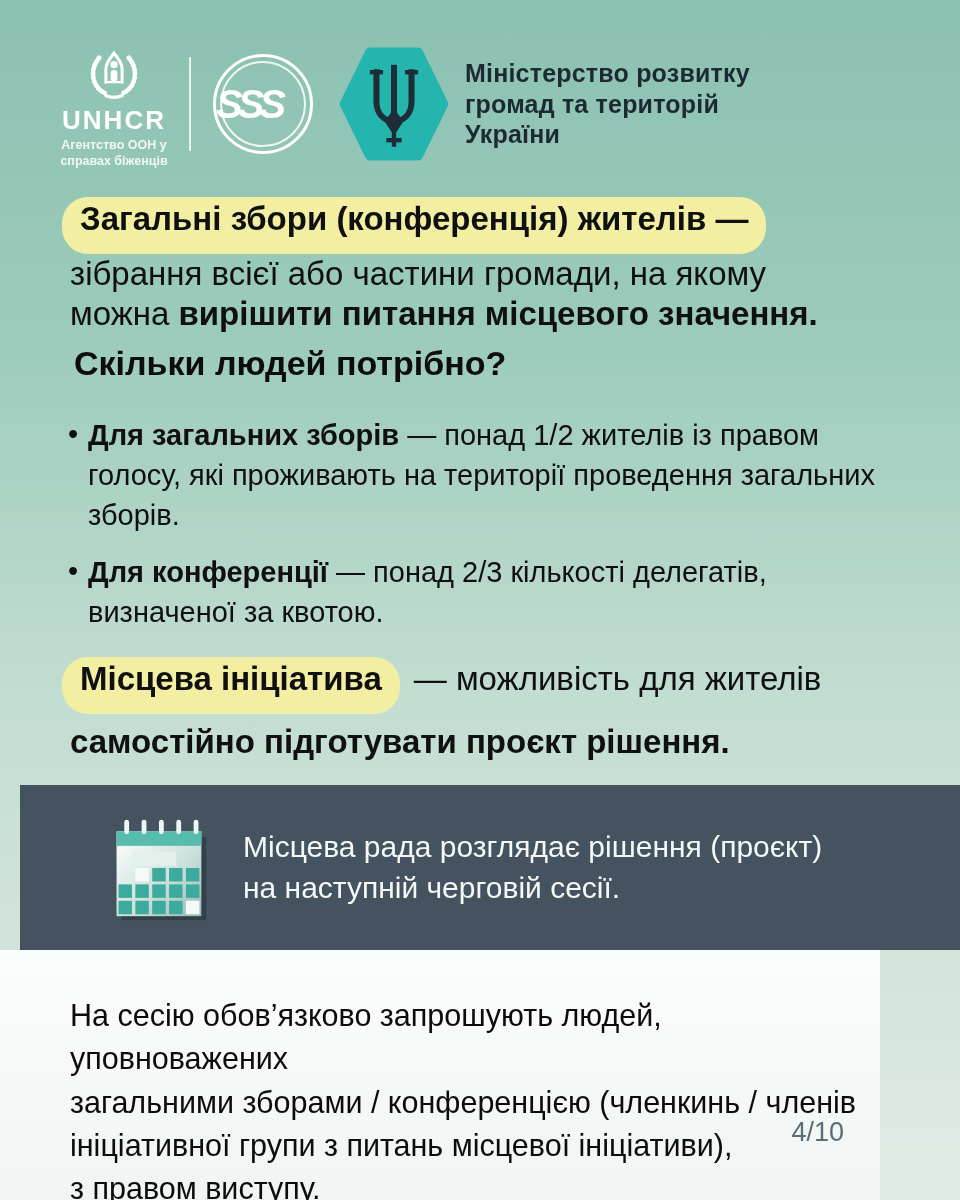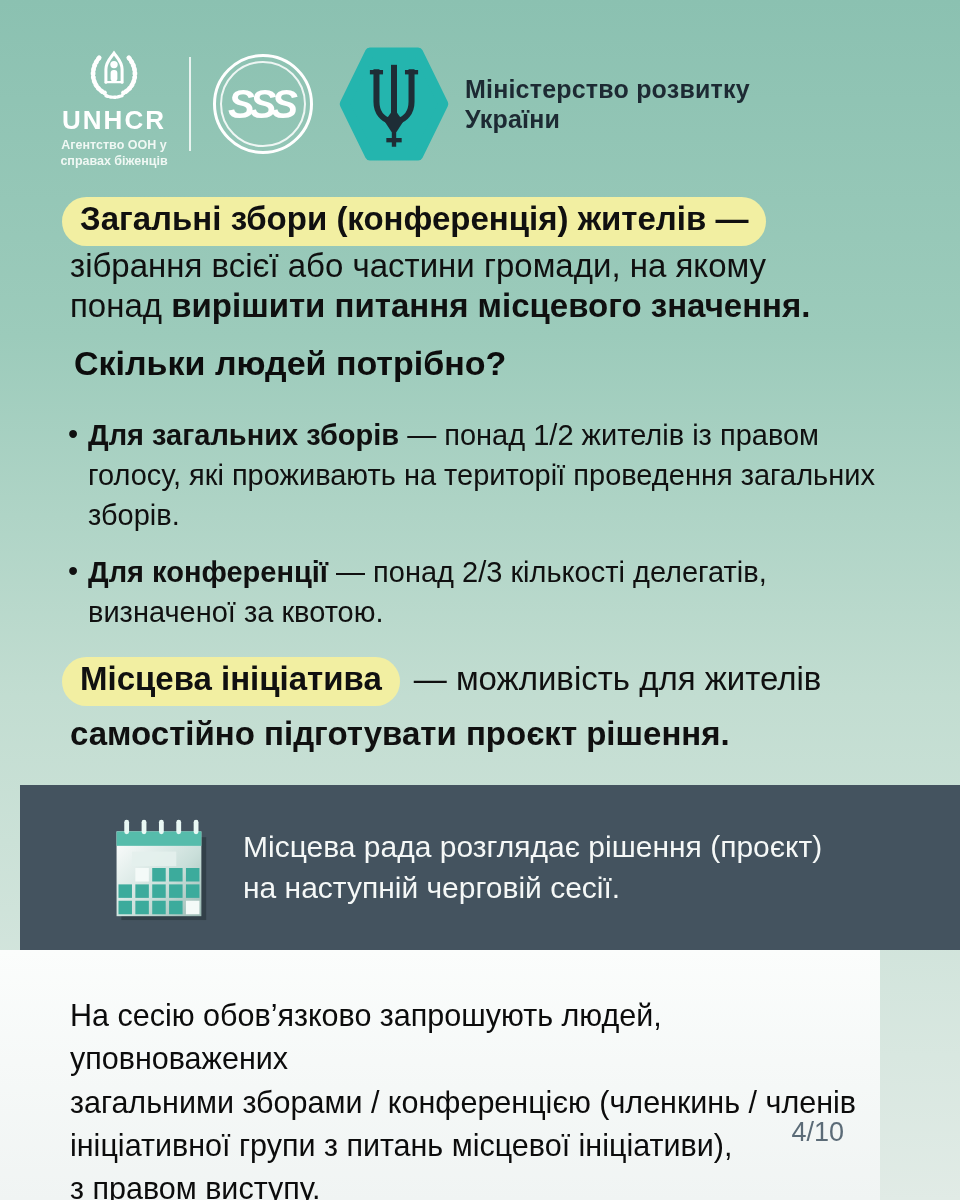--- a/index.html
+++ b/index.html
@@ -7,28 +7,28 @@
   .canvas{position:relative;width:960px;height:1200px;overflow:hidden;margin:0 auto;
     background:linear-gradient(180deg,#8bc1b1 0%,#9ccbbb 28%,#c2ddd1 58%,#e1ebe6 100%);}
 
   
   .logos{position:absolute;top:40px;left:55px;right:20px;height:128px;display:flex;align-items:center;}
   .unhcr{width:118px;text-align:center;color:#ffffff;flex:none;}
   .unhcr-acronym{font-size:26px;font-weight:700;letter-spacing:2px;line-height:1;margin-top:2px;}
   .unhcr-tagline{font-size:12.5px;line-height:1.3;margin-top:4px;color:#f0f8f4;font-weight:600;}
   .divider{width:2px;height:94px;background:rgba(255,255,255,.8);margin:0 22px 0 16px;flex:none;}
   .sss{width:94px;height:94px;border:3px solid #fff;border-radius:50%;position:relative;
-       display:flex;align-items:center;justify-content:center;flex:none;}
+       display:flex;align-items:center;justify-content:flex-start;flex:none;}
   .sss::after{content:"";position:absolute;inset:4px;border:2px solid rgba(255,255,255,.85);border-radius:50%;}
   .sss-text{font-size:40px;font-weight:800;color:#fff;letter-spacing:-5px;padding-right:5px;font-style:italic;}
   .hex{margin-left:26px;flex:none;}
   .ministry{margin-left:16px;font-size:25px;font-weight:600;color:#1d2a33;line-height:1.22;letter-spacing:.2px;}
 
   
-  .pill{background:#f2efa2;border-radius:26px;padding:3px 18px 8px;font-weight:700;display:inline-block;}
+  .pill{background:#f2efa2;border-radius:26px;padding:3px 18px 16px;font-weight:700;display:inline-block;}
   .bold{font-weight:700;margin-top:12px;}
   .def1{position:absolute;top:197px;left:62px;right:24px;font-size:33px;color:#101010;}
   .def1 .body-line{margin-left:8px;line-height:1.22;}
   .def1 .body-line:first-of-type{margin-top:7px;}
   .question{position:absolute;top:340px;left:70px;margin:4px;font-size:34px;font-weight:700;color:#0d0d0d;}
   .bullet{position:absolute;left:68px;right:66px;font-size:29px;line-height:1.38;color:#101010;padding-left:20px;}
   .bullet .marker{position:absolute;left:0;top:-1px;}
   .bullet1{top:415px;}
   .bullet2{top:552px;}
   .def2{position:absolute;top:657px;left:62px;right:24px;font-size:33px;color:#101010;}
@@ -87,30 +87,31 @@
         <path d="M62 23 H70" stroke-width="4"></path>
         <path d="M50 19 V60" stroke-width="5.5"></path>
         <path d="M50 80 V89" stroke-width="4"></path>
         <path d="M45 85 H55" stroke-width="4"></path>
       </g>
       <path d="M50 56 L58.5 68 L50 81 L41.5 68 Z" fill="#1e2d36"></path>
     </svg>
 
     <div class="ministry">
       <div>Міністерство розвитку</div>
+      <div>громад та територій</div>
       <div>України</div>
     </div>
   </header>
 
   <section class="def1">
     <div>
       <span class="pill">Загальні збори (конференція) жителів —</span>
     </div>
     <div class="body-line">зібрання всієї або частини громади, на якому</div>
-    <div class="body-line"><span>понад </span><span class="bold">вирішити питання місцевого значення.</span></div>
+    <div class="body-line"><span>можна </span><span class="bold">вирішити питання місцевого значення.</span></div>
   </section>
 
   <h2 class="question">Скільки людей потрібно?</h2>
 
   <div class="bullet bullet1">
     <span class="marker">•</span><span><span class="bold">Для загальних зборів</span><span> — понад 1/2 жителів із правом голосу, які проживають на території проведення загальних зборів.</span></span>
   </div>
   <div class="bullet bullet2">
     <span class="marker">•</span><span><span class="bold">Для конференції</span><span> — понад 2/3 кількості делегатів, визначеної за квотою.</span></span>
   </div>

